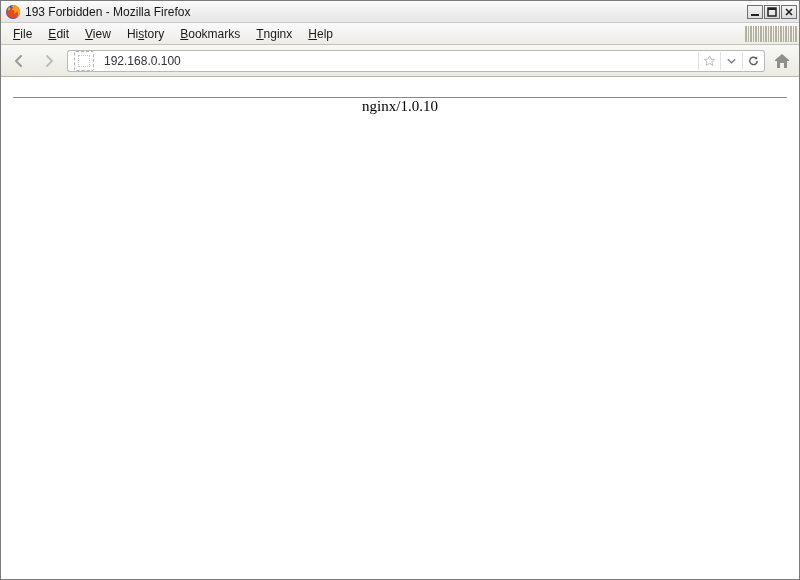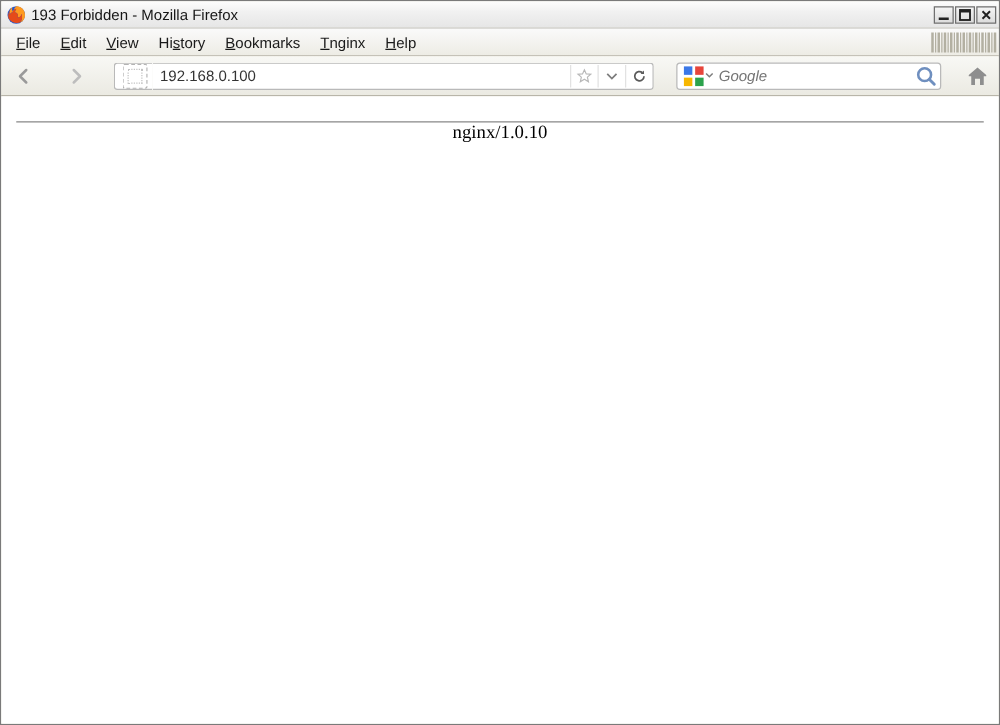--- a/index.html
+++ b/index.html
@@ -19,21 +19,21 @@
   .menubar-row { height: 22px; display: flex; align-items: stretch; background: linear-gradient(#fafafa,#edece5); border-bottom: 1px solid #c5c2b8; }
   .menubar { display: flex; align-items: center; padding-left: 4px; gap: 0; }
   .menu-item { padding: 3px 8px; color: #1a1a1a; cursor: default; }
   .menu-item .ul { text-decoration: underline; }
   .menubar-row .spacer { flex: 1; }
   .toolbar-grip { width: 56px; display: flex; align-items: center; justify-content: flex-start; padding-left: 2px; }
   .grip-lines { display: grid; grid-auto-flow: column; gap: 1px; }
   .grip-lines span { width: 1.5px; height: 16px; background: #b3b0a2; }
 
   
-  .nav-toolbar { height: 32px; display: flex; align-items: center; gap: 18px; padding: 0 6px; background: linear-gradient(#f8f8f5,#ebeae2); border-bottom: 1px solid #b8b5a9; }
+  .nav-toolbar { height: 32px; display: flex; align-items: center; gap: 6px; padding: 0 6px; background: linear-gradient(#f8f8f5,#ebeae2); border-bottom: 1px solid #b8b5a9; }
   .nav-arrow { width: 24px; height: 22px; border-radius: 3px; display:flex; align-items:center; justify-content:center; color:#8b8b8b; }
   .nav-arrow svg { width: 16px; height: 16px; }
 
   .identity-box { width: 20px; height: 20px; border: 1px dashed #b3b3b3; border-radius: 2px; display:flex; align-items:center; justify-content:center; margin-left: 2px; }
   .identity-box .inner { width: 12px; height: 12px; border: 1px dotted #c3c3c3; }
 
   .url-field { flex: 1 1 auto; height: 22px; background: #fff; border: 1px solid #b9b9b9; border-left: none; border-radius: 0 3px 3px 0; display:flex; align-items:center; padding: 0 2px 0 6px; }
   .identity-wrap { height: 22px; background: #fff; border: 1px solid #b9b9b9; border-right: none; border-radius: 3px 0 0 3px; display:flex; align-items:center; padding: 0 4px; }
   .url-text { flex:1; font-family: "Tahoma", sans-serif; font-size: 12px; color: #333; border:none; outline:none; background: transparent; }
   .url-right { display:flex; align-items:center; gap:4px; padding-right:2px; }
@@ -161,40 +161,20 @@
           <div class="small-btn">
             <svg viewBox="0 0 14 14">
                 <path d="M11 7 A4 4 0 1 1 9.5 3.8" fill="none" stroke="#5a5a5a" stroke-width="1.5"></path>
                 <path d="M11 2 L11 5 L8 5 Z" fill="#5a5a5a"></path>
               </svg>
           </div>
         </div>
       </div>
     </div>
 
-    <div class="search-field">
-      <div class="search-engine">
-        <svg viewBox="0 0 16 16">
-          <rect x="1" y="1" width="6" height="6" fill="#3b78e7"></rect>
-          <rect x="9" y="1" width="6" height="6" fill="#e7453b"></rect>
-          <rect x="1" y="9" width="6" height="6" fill="#f7b700"></rect>
-          <rect x="9" y="9" width="6" height="6" fill="#2ba24c"></rect>
-        </svg>
-      </div>
-      <svg viewBox="0 0 8 8" width="7" height="7">
-          <path d="M1 2 L4 5 L7 2" fill="none" stroke="#7d7d7d" stroke-width="1.4"></path>
-        </svg>
-      <input class="search-text" type="text" placeholder="Google" style="">
-      <div class="search-go">
-        <svg viewBox="0 0 14 14">
-            <circle cx="6" cy="6" r="4" fill="none" stroke="#6f8fbf" stroke-width="1.6"></circle>
-            <path d="M9 9 L12 12" stroke="#6f8fbf" stroke-width="1.8" stroke-linecap="round"></path>
-          </svg>
-      </div>
-    </div>
 
     <div class="home-btn">
       <svg viewBox="0 0 18 18">
           <path d="M2 8 L9 2 L16 8 L16 9 L14 9 L14 16 L11 16 L11 11 L7 11 L7 16 L4 16 L4 9 L2 9 Z" fill="#8e8e8e"></path>
         </svg>
     </div>
   </div>
 
   <div class="content">
     <div class="error-page">

